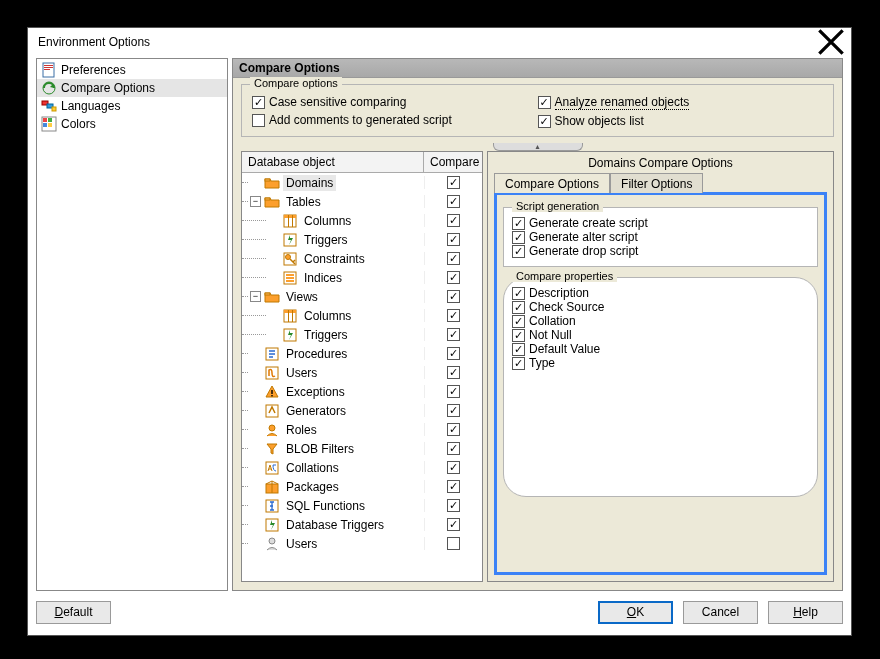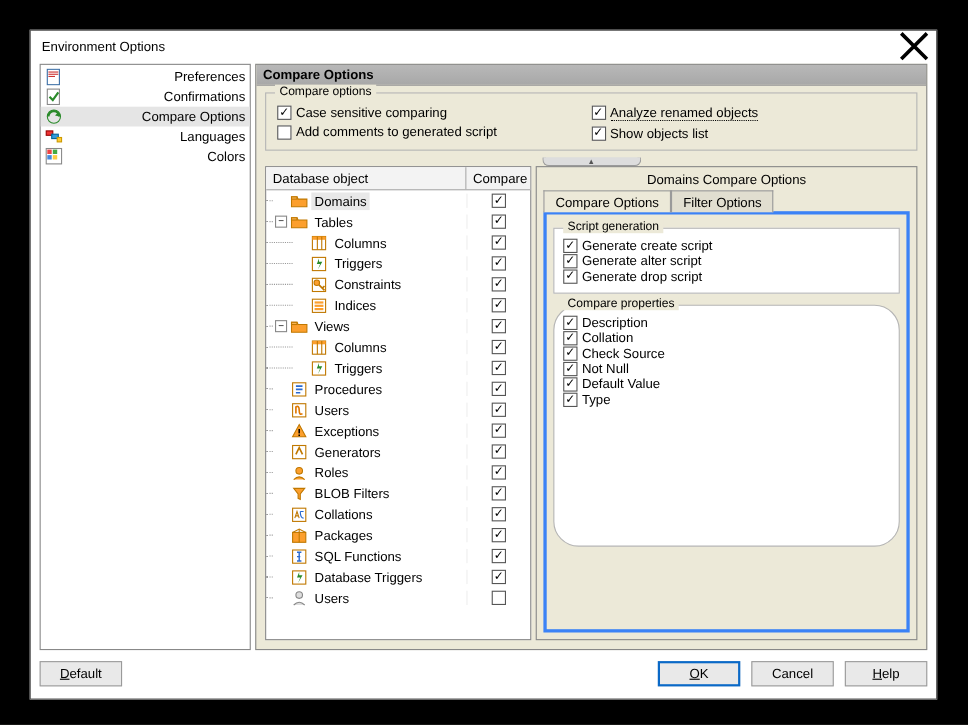--- a/index.html
+++ b/index.html
@@ -39,21 +39,21 @@
   }
   .nav {
     width:192px;
     border:1px solid #888;
     background:#fff;
     padding:2px 0;
   }
   .nav-item {
     display:flex; align-items:center;
     height:18px; padding:0 4px;
-    gap:4px; cursor:pointer;justify-content:space-between;
+    gap:4px; cursor:pointer;
   }
   .nav-item.selected { background:#e5e5e5; }
   .nav-icon { width:16px; height:16px; display:flex; align-items:center; justify-content:center; }
   .nav-icon svg { width:16px; height:16px; }
 
   .main {
     flex:1;
     border:1px solid #888;
     background:#ece9d8;
     display:flex; flex-direction:column;
@@ -211,29 +211,20 @@
         <div class="nav-item">
           <span class="nav-icon">
             <svg viewBox="0 0 16 16">
               <rect x="2" y="1" width="11" height="14" fill="#fff" stroke="#3a6ea5"></rect>
               <rect x="3" y="3" width="9" height="1" fill="#c33"></rect>
               <rect x="3" y="5" width="9" height="1" fill="#c33"></rect>
               <rect x="3" y="7" width="6" height="1" fill="#c33"></rect>
             </svg>
           </span>
           <span>Preferences</span>
-        </div>
-        <div class="nav-item">
-          <span class="nav-icon">
-            <svg viewBox="0 0 16 16">
-              <rect x="2" y="1" width="11" height="14" fill="#fff" stroke="#888"></rect>
-              <path d="M4 8 L7 11 L12 4" fill="none" stroke="#2a8a2a" stroke-width="2"></path>
-            </svg>
-          </span>
-          <span>Confirmations</span>
         </div>
         <div class="nav-item selected">
           <span class="nav-icon">
             <svg viewBox="0 0 16 16">
               <circle cx="8" cy="8" r="6" fill="none" stroke="#2a8a2a"></circle>
               <path d="M3 8 A5 5 0 0 1 13 8" fill="none" stroke="#2a8a2a" stroke-width="2"></path>
               <path d="M12 4 L13 8 L9 7 Z" fill="#2a8a2a"></path>
             </svg>
           </span>
           <span>Compare Options</span>
@@ -661,25 +652,25 @@
             </div>
             <div class="inner-group fill">
               <span class="grp-title">Compare properties</span>
               <div id="cp-list">
                   <label class="chk">
                     <span class="chkbox checked"></span>
                     <span>Description</span>
                   </label>
                   <label class="chk">
                     <span class="chkbox checked"></span>
+                    <span>Check Source</span>
+                  </label>
+                  <label class="chk">
+                    <span class="chkbox checked"></span>
                     <span>Collation</span>
-                  </label>
-                  <label class="chk">
-                    <span class="chkbox checked"></span>
-                    <span>Check Source</span>
                   </label>
                   <label class="chk">
                     <span class="chkbox checked"></span>
                     <span>Not Null</span>
                   </label>
                   <label class="chk">
                     <span class="chkbox checked"></span>
                     <span>Default Value</span>
                   </label>
                   <label class="chk">

